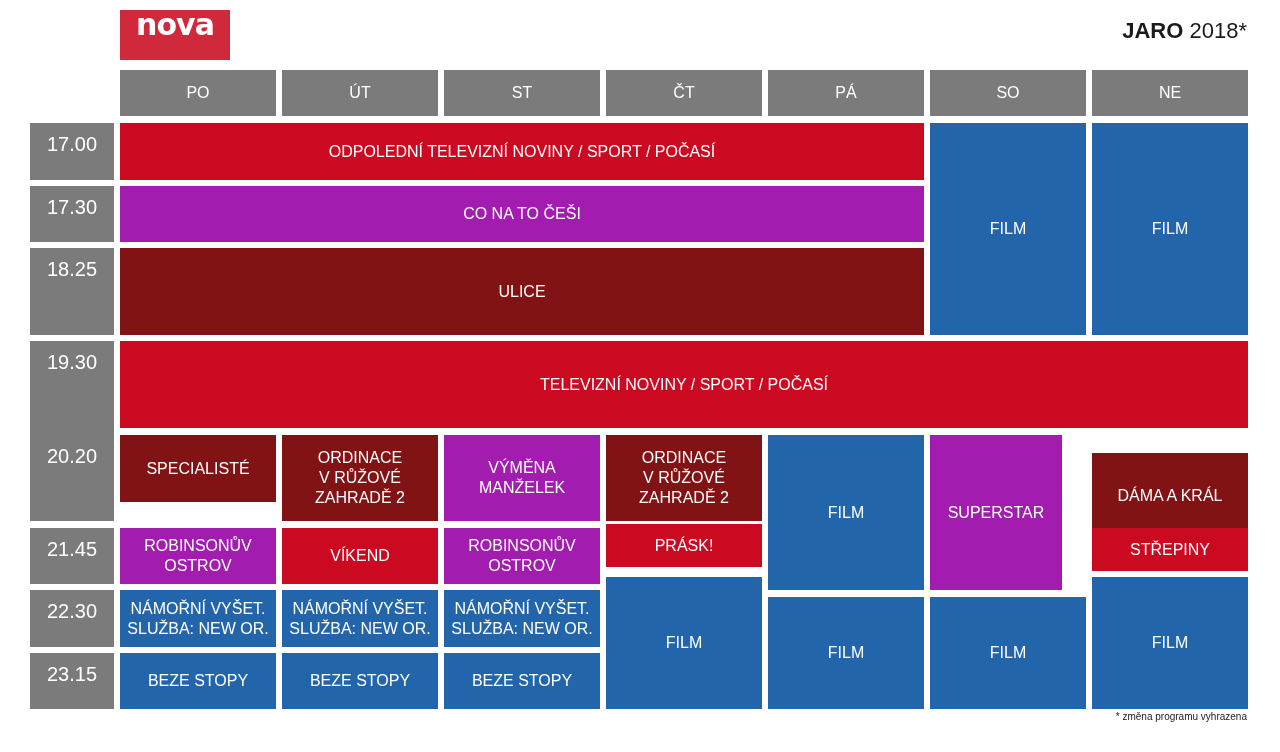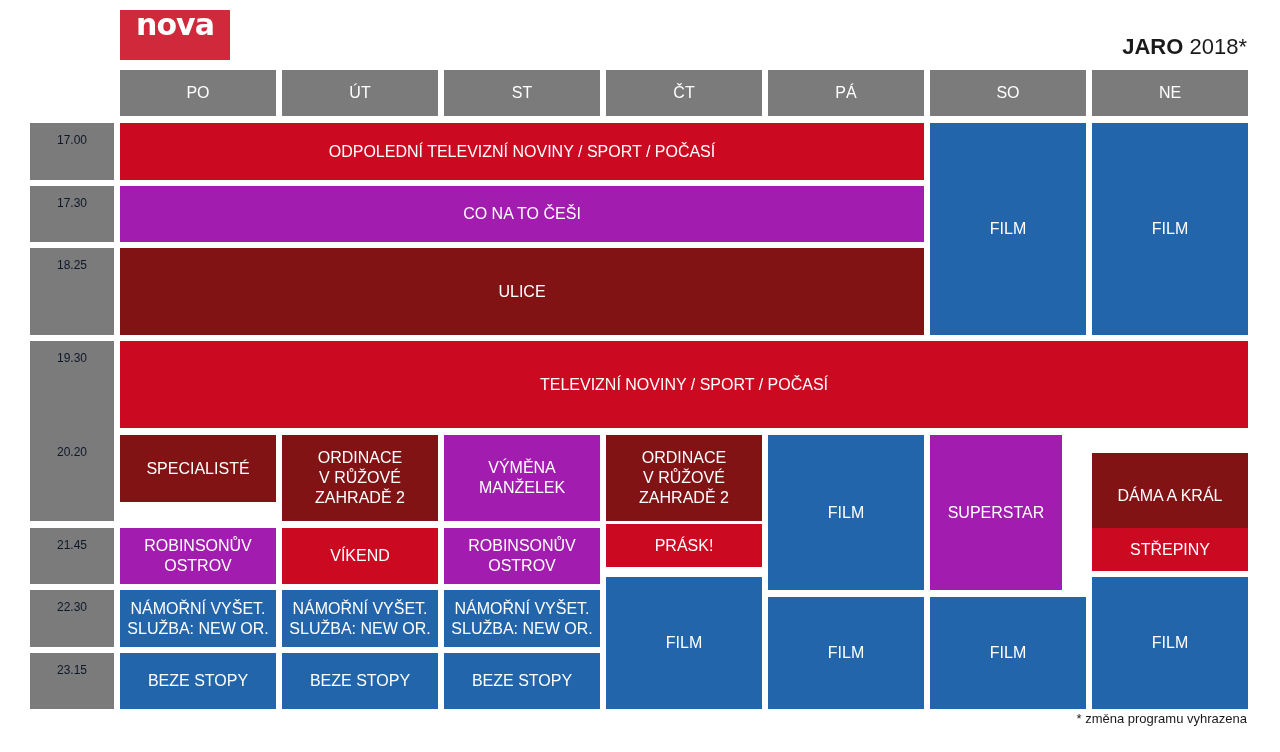--- a/index.html
+++ b/index.html
@@ -3,33 +3,33 @@
 <meta charset="utf-8">
 <style>
   html, body { margin:0; padding:0; background:#ffffff; }
   body { width:1280px; height:752px; position:relative; overflow:hidden;
          font-family:"Liberation Sans", "DejaVu Sans", sans-serif; }
   .abs { position:absolute; box-sizing:border-box; }
   .logo { left:120px; top:10px; width:110px; height:50px; background:#d0293b;
           display:flex; align-items:flex-start; justify-content:center; }
   .logo-text { color:#fff; font-weight:bold; font-size:30px; letter-spacing:-1px;
                font-family:"DejaVu Sans", sans-serif; line-height:1; }
-  .season { right:33px; top:32px; font-size:22px; color:#1a1a1a; line-height:30px;margin-left:12px; }
+  .season { right:33px; top:16px; font-size:22px; color:#1a1a1a; line-height:30px;margin-left:12px; }
   .season b { font-weight:bold; }
   .day { background:#7b7b7b; color:#fff; font-size:16px; display:flex;
          align-items:center; justify-content:center; top:70px; height:46px; width:156px; }
-  .time { background:#7b7b7b; color:#0f172a; font-size:12px; left:30px; width:84px;
+  .time { background:#7b7b7b; color:#ffffff; font-size:20px; left:30px; width:84px;
           text-align:center; padding-top:10px; }
   .blk { color:#fff; font-size:16px; display:flex; align-items:center; justify-content:center;
          text-align:center; line-height:20px; padding:0 6px; white-space:pre-line; }
   .red { background:#cb0a22; }
   .green { background:#a21caf; }
   .maroon { background:#811315; }
   .blue { background:#2365ab; }
-  .footnote { right:33px; top:711px; font-size:13px; color:#1a1a1a; }
+  .footnote { right:33px; top:711px; font-size:10px; color:#1a1a1a; }
 </style>
 </head>
 <body>
 
 <div class="abs logo">
   <span class="logo-text">nova</span>
 </div>
 <div class="abs season"><b>JARO</b><span> 2018*</span></div>
 
 <div class="abs day" style="left:120px">PO</div>

